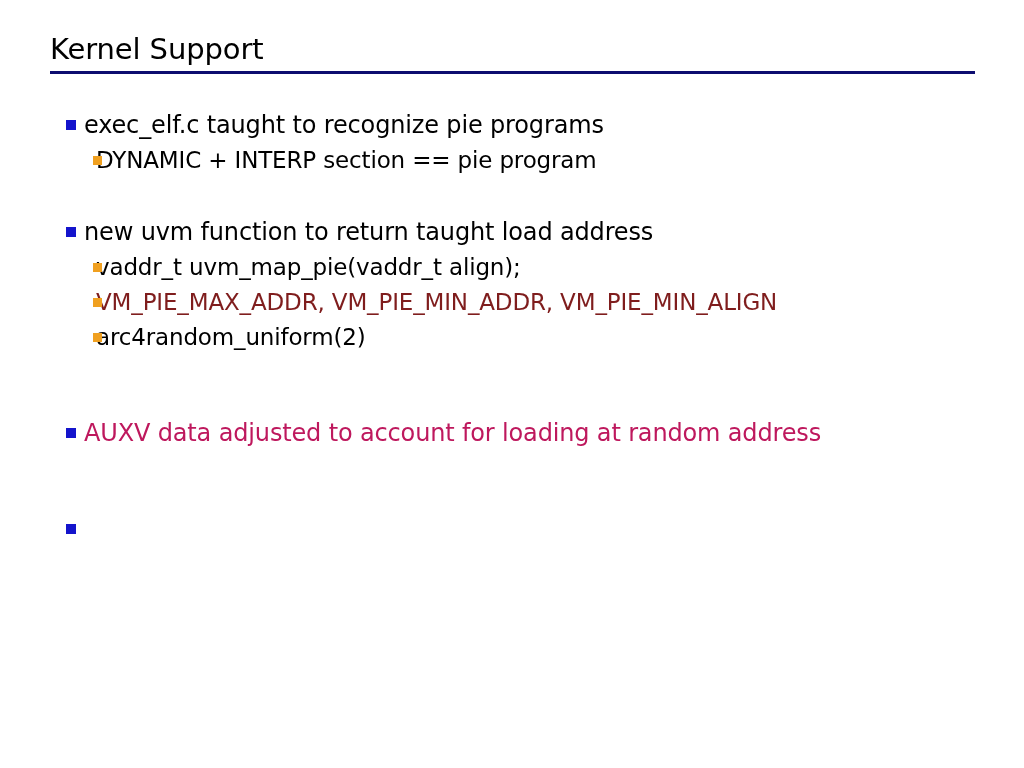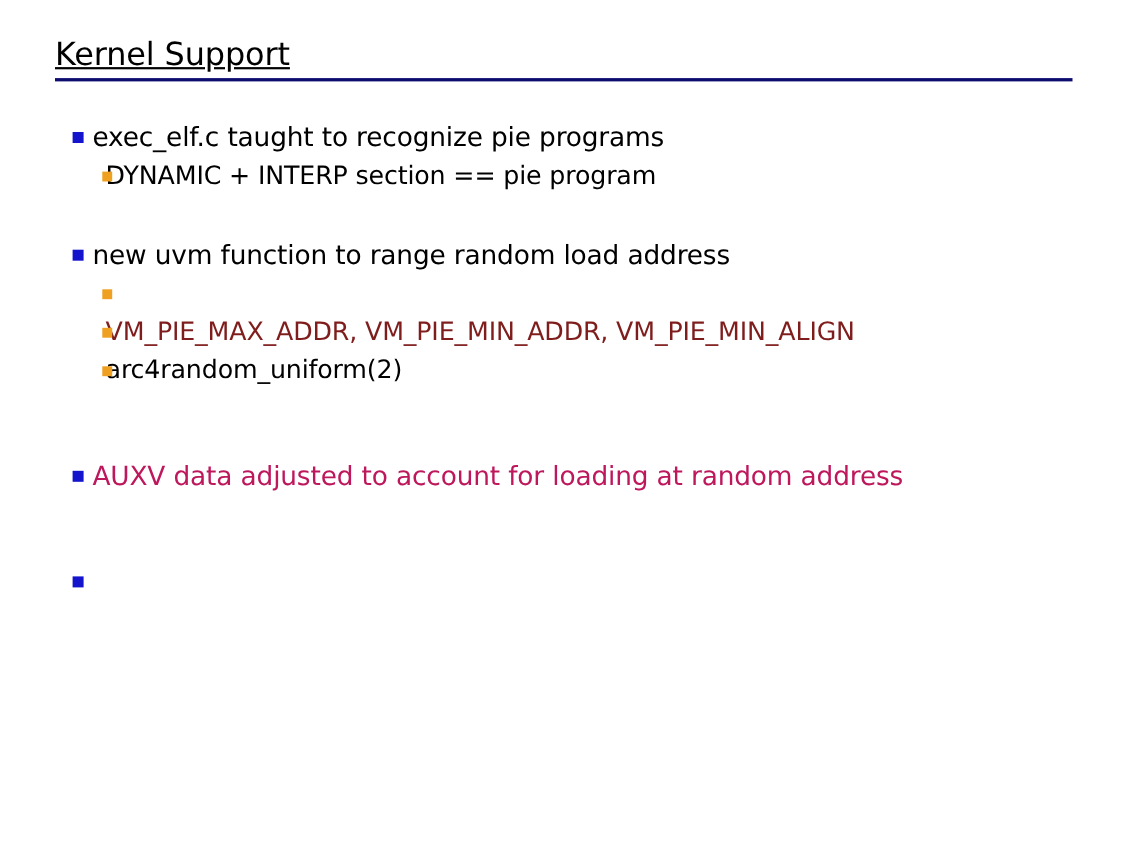--- a/index.html
+++ b/index.html
@@ -118,45 +118,46 @@
   .level-2 .bullet-text {
     font-size: 23px;
     letter-spacing: -0.15px;
   }
 </style>
 </head>
 <body style="background: rgb(255, 255, 255);">
 
 <div class="slide">
 
-  <div class="slide-title" style="color: rgb(0, 0, 0); text-decoration: underline;">Kernel Support</div>
+  <div class="slide-title" style="color: rgb(0, 0, 0);">Kernel Support</div>
 
   <div class="title-rule" style="background: rgb(13, 13, 112);"></div>
 
   <div class="body-area">
 
     <div class="bullet-row level-1">
       <span class="marker m1" style="background: rgb(20, 20, 204);"></span>
       <span class="bullet-text" style="color: rgb(0, 0, 0);">exec_elf.c taught to recognize pie programs</span>
     </div>
 
     <div class="bullet-row level-2">
       <span class="marker m2" style="background: rgb(240, 160, 32);"></span>
       <span class="bullet-text" style="color: rgb(0, 0, 0);">DYNAMIC + INTERP section == pie program</span>
     </div>
 
     <div class="bullet-row spacer"></div>
 
     <div class="bullet-row level-1">
       <span class="marker m1" style="background: rgb(20, 20, 204);"></span>
-      <span class="bullet-text" style="color: rgb(0, 0, 0);">new uvm function to range random load address</span>
+      <span class="bullet-text" style="color: rgb(0, 0, 0);">new uvm function to return taught load address</span>
     </div>
 
     <div class="bullet-row level-2">
       <span class="marker m2" style="background: rgb(240, 160, 32);"></span>
+      <span class="bullet-text" style="color: rgb(0, 0, 0);">vaddr_t uvm_map_pie(vaddr_t align);</span>
     </div>
 
     <div class="bullet-row level-2">
       <span class="marker m2" style="background: rgb(240, 160, 32);"></span>
       <span class="bullet-text" style="color: #7f1d1d;">VM_PIE_MAX_ADDR, VM_PIE_MIN_ADDR, VM_PIE_MIN_ALIGN</span>
     </div>
 
     <div class="bullet-row level-2">
       <span class="marker m2" style="background: rgb(240, 160, 32);"></span>
       <span class="bullet-text" style="color: rgb(0, 0, 0);">arc4random_uniform(2)</span>

